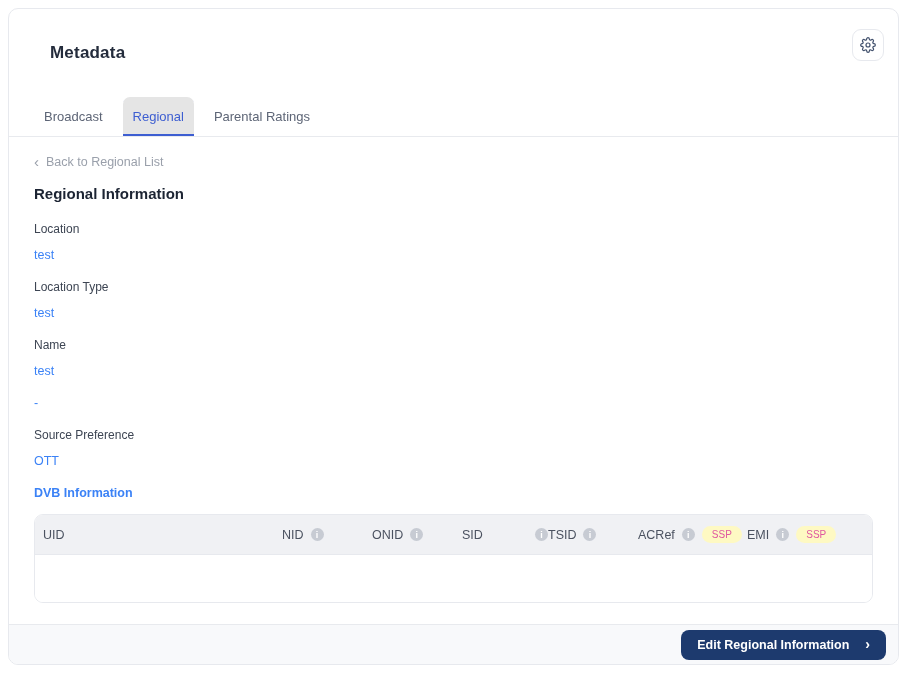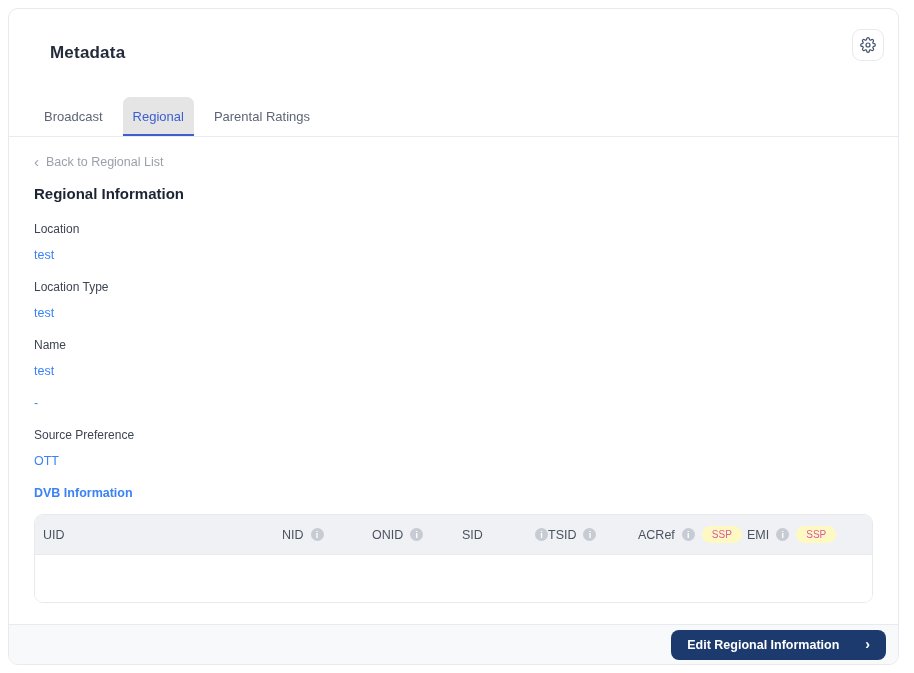--- a/index.html
+++ b/index.html
@@ -77,21 +77,21 @@
     font-size: 10px; font-weight: 500;
     padding: 3px 10px; border-radius: 999px; line-height: 1.1;
   }
   .tbody { height: 47px; background: #ffffff; }
   .footer {
     border-top: 1px solid #e8eaee; background: #f8f9fb;
     height: 47px; display: flex; align-items: center; justify-content: flex-end;
     padding-right: 12px;
   }
   .edit-btn {
-    display: inline-flex; align-items: center; gap: 26px;
+    display: inline-flex; align-items: center; gap: 16px;
     background: #1d3a6e; color: #ffffff;
     border: none; border-radius: 8px;
     height: 30px; padding: 0 16px;
     font-size: 12.5px; font-weight: 700;
     font-family: inherit; cursor: pointer; white-space: nowrap;
   }
   .edit-chevron { font-size: 14px; font-weight: 700; line-height: 1; margin-top: -1px; }
 </style>
 </head>
 <body>

